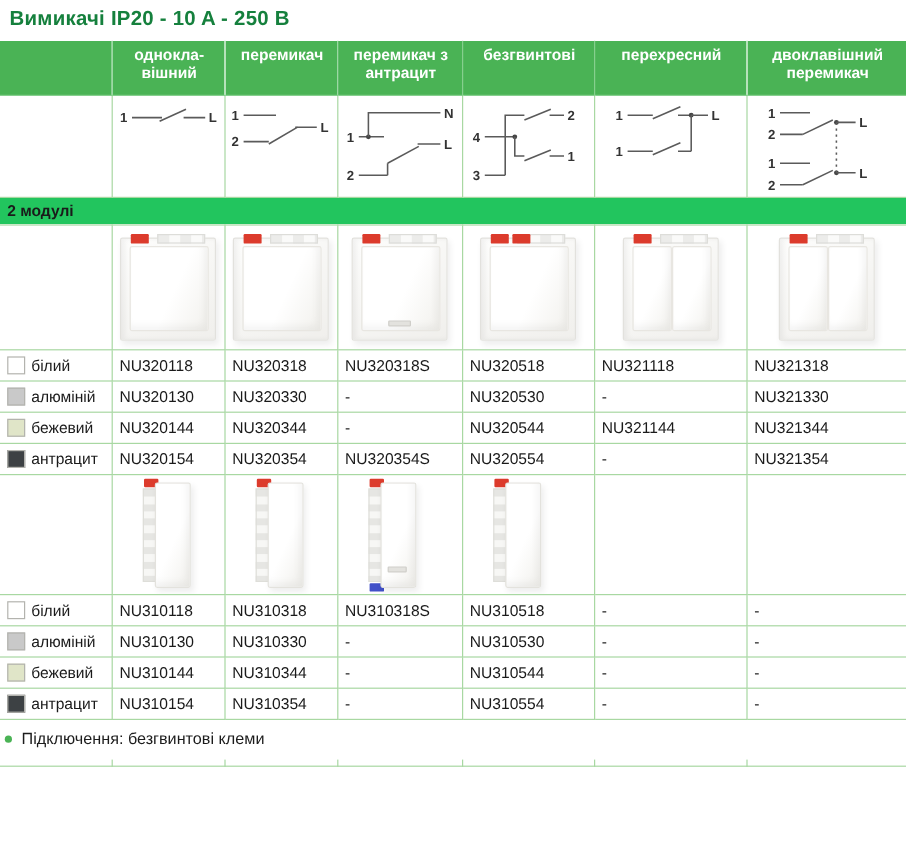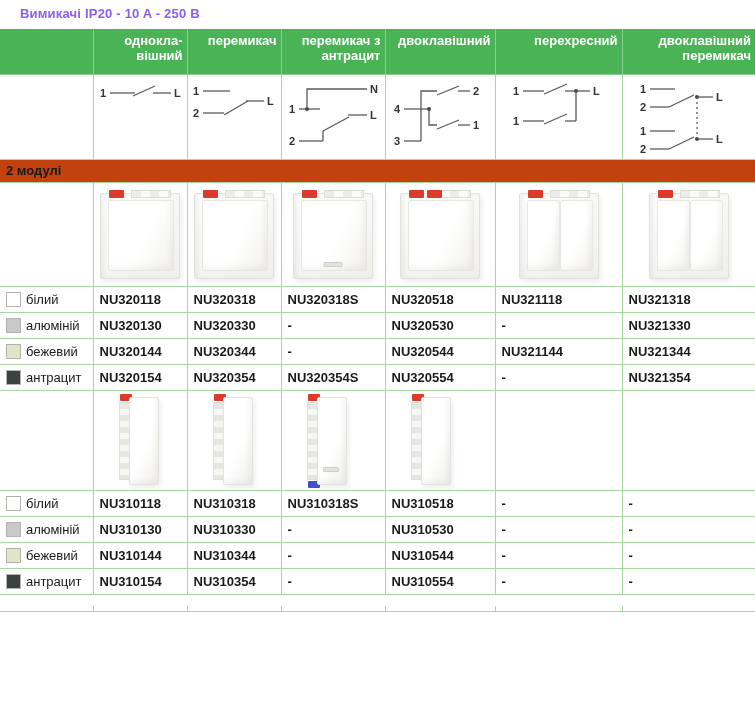--- a/index.html
+++ b/index.html
@@ -1,44 +1,44 @@
 <!DOCTYPE html>
 <html><head>
 <meta charset="utf-8">
 <style>
   html,body{margin:0;padding:0;background:#ffffff;}
   body{width:755px;height:712px;overflow:hidden;font-family:"Liberation Sans",sans-serif;color:#1a1a1a;}
   .page{width:755px;}
 
-  .title{color:#8b5cf6;font-size:13px;font-weight:bold;margin:6px 0 8px 20px;letter-spacing:.2px;}
+  .title{color:#15803d;font-size:17px;font-weight:bold;margin:6px 0 8px 8px;letter-spacing:.2px;}
 
   table.products{width:755px;border-collapse:collapse;table-layout:fixed;}
   table.products td,table.products th{border:1px solid #a8d8a2;vertical-align:top;overflow:hidden;}
   table.products td:first-child,table.products th:first-child{border-left:none;}
   table.products td:last-child,table.products th:last-child{border-right:none;}
 
-  tr.head th{background:#4ab355;color:#ffffff;font-size:13px;font-weight:bold;text-align:right;
+  tr.head th{background:#4ab355;color:#ffffff;font-size:13px;font-weight:bold;text-align:center;
              padding:4px 4px 4px 6px;line-height:1.18;height:37px;border-color:#86cf8e;border-top:none;}
   tr.head th.empty{border-left:none;}
 
   tr.diagrams td{height:76px;background:#ffffff;padding:2px 0 0 2px;}
   tr.diagrams svg{display:block;margin:2px auto 0 auto;}
   .diag line,.diag polyline{stroke:#5a5a5a;stroke-width:1.3;fill:none;}
   .diag .dash{stroke-dasharray:2,3;}
   .diag circle{fill:#454545;stroke:none;}
   .diag text{fill:#333333;font-size:11px;font-weight:bold;font-family:"Liberation Sans",sans-serif;}
 
-  tr.section td{background:#c2410c;font-size:13px;font-weight:bold;color:#1a1a1a;
+  tr.section td{background:#22c55e;font-size:13px;font-weight:bold;color:#1a1a1a;
                 padding:3px 6px 4px 6px;height:15px;vertical-align:middle;border-left:none;border-right:none;}
 
   tr.images td{height:100px;background:#ffffff;vertical-align:middle;}
   tr.images1 td{height:94px;}
 
   tr.codes td{height:21px;vertical-align:middle;font-size:13px;}
-  td.code{font-weight:bold;padding:2px 2px 2px 6px;white-space:nowrap;}
+  td.code{font-weight:normal;padding:2px 2px 2px 6px;white-space:nowrap;}
   td.labelc{padding:2px 2px 2px 6px;}
   .labwrap{display:flex;align-items:center;gap:5px;}
   .swatch{width:13px;height:13px;border:1px solid #b3b3ae;flex:0 0 auto;}
 
   
   .sw2{width:78px;height:84px;position:relative;margin:9px auto 6px auto;
        background:linear-gradient(150deg,#fdfdfc,#f0efec);border:1px solid #e2e1dd;border-radius:2px;
        box-shadow:2px 3px 5px rgba(0,0,0,.07), inset 3px 0 4px rgba(0,0,0,.05);}
   .sw2 .rocker{position:absolute;left:7px;top:6px;right:5px;bottom:7px;border-radius:2px;
        background:linear-gradient(115deg,#ffffff 55%,#f2f1ed);border:1px solid #e8e6e1;
@@ -88,21 +88,21 @@
         <col style="width:127px">
         <col style="width:133px">
     </colgroup>
 
     <tbody>
         <tr class="head">
       <th class="empty"></th>
       <th>однокла-вішний</th>
       <th>перемикач</th>
       <th>перемикач з антрацит</th>
-      <th>двоклавішний</th>
+      <th>безгвинтові</th>
       <th>перехресний</th>
       <th>двоклавішний перемикач</th>
     </tr>
 
     <tr class="diagrams">
       <td></td>
       <td>
         <svg class="diag" width="88" height="70" viewBox="0 0 88 70">
           <text x="3" y="18">1</text>
           <line x1="13" y1="14" x2="38" y2="14"></line>
@@ -395,20 +395,24 @@
       <td class="code">-</td>
       <td class="code">NU310554</td>
       <td class="code">-</td>
       <td class="code">-</td>
     </tr>
 
   </tbody>
     </table>
 
   <div class="bullets">
+    <div class="bullet-row">
+      <span class="dot"></span>
+      <span>Підключення: безгвинтові клеми</span>
+    </div>
   </div>
 
   <div class="rule">
     <i style="left:93px"></i>
       <i style="left:187px"></i>
       <i style="left:281px"></i>
     <i style="left:385px"></i>
       <i style="left:495px"></i>
       <i style="left:622px"></i>
   </div>

